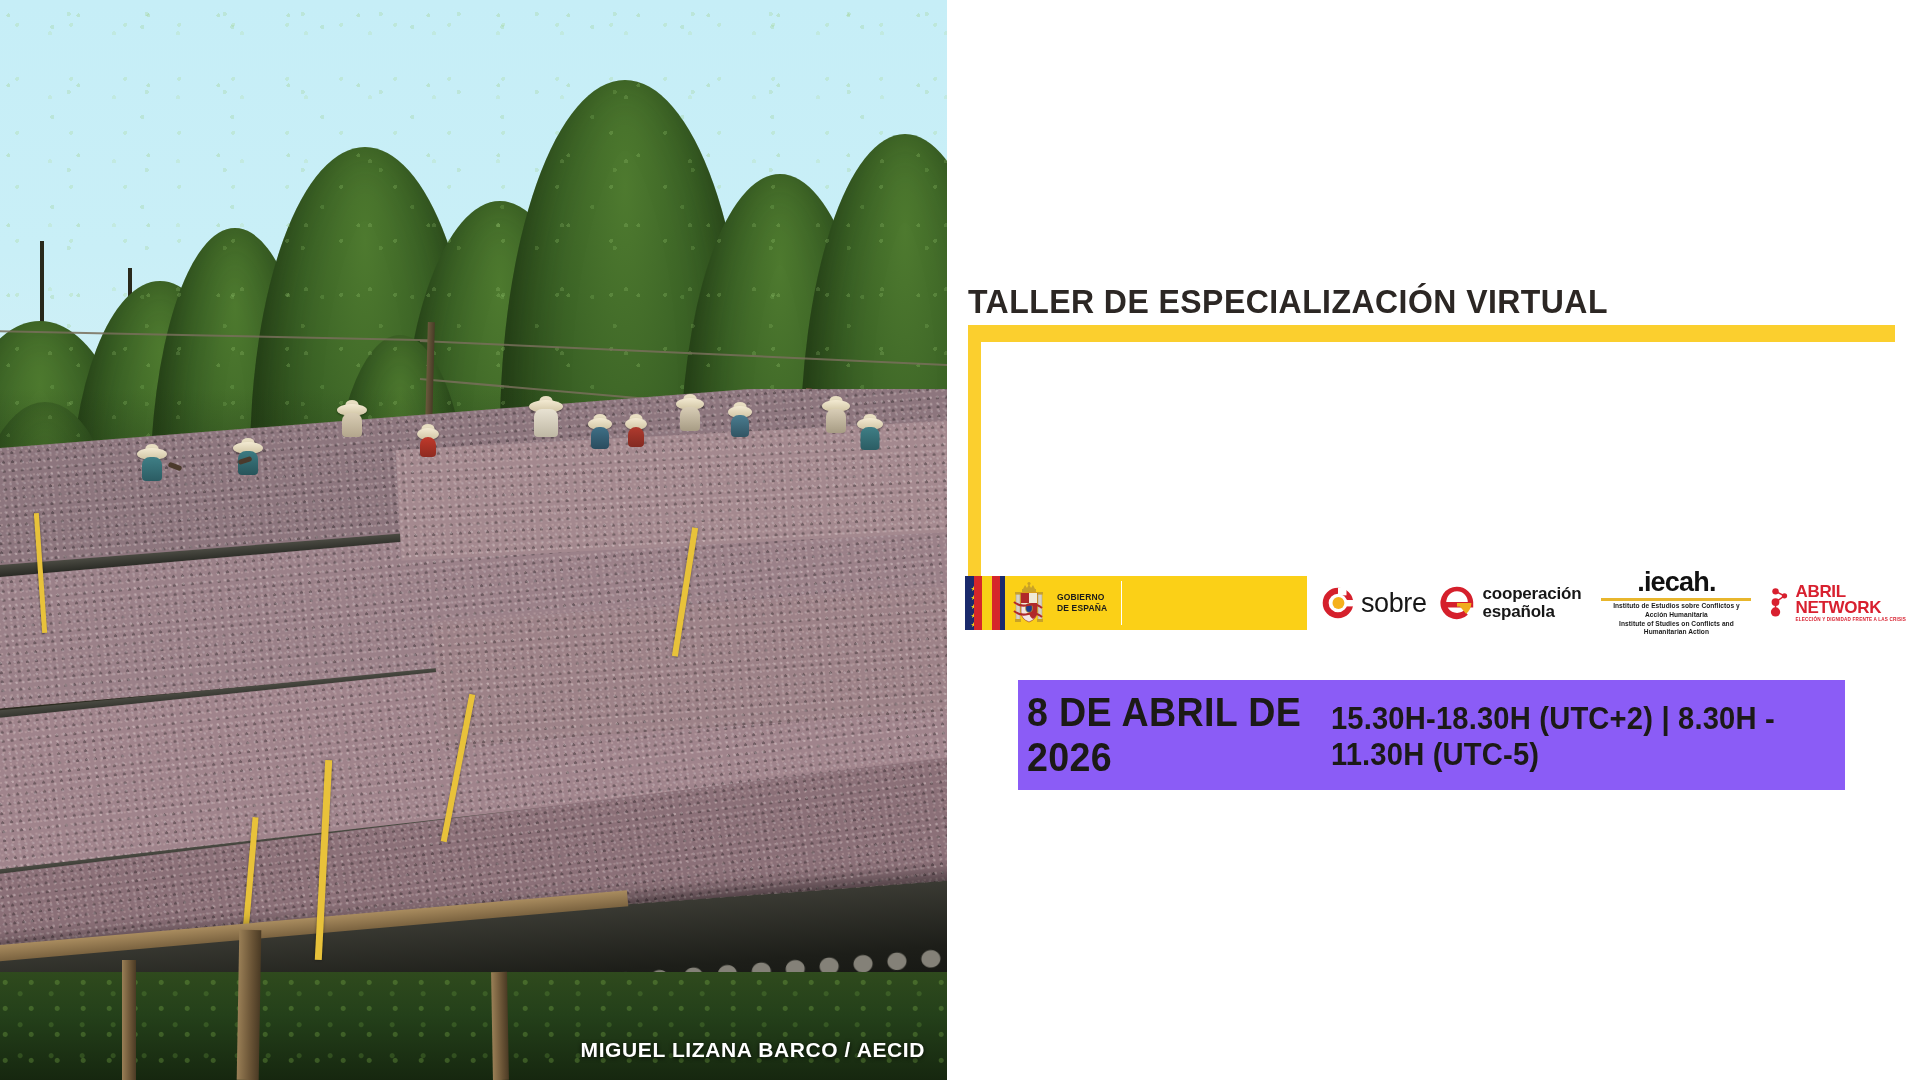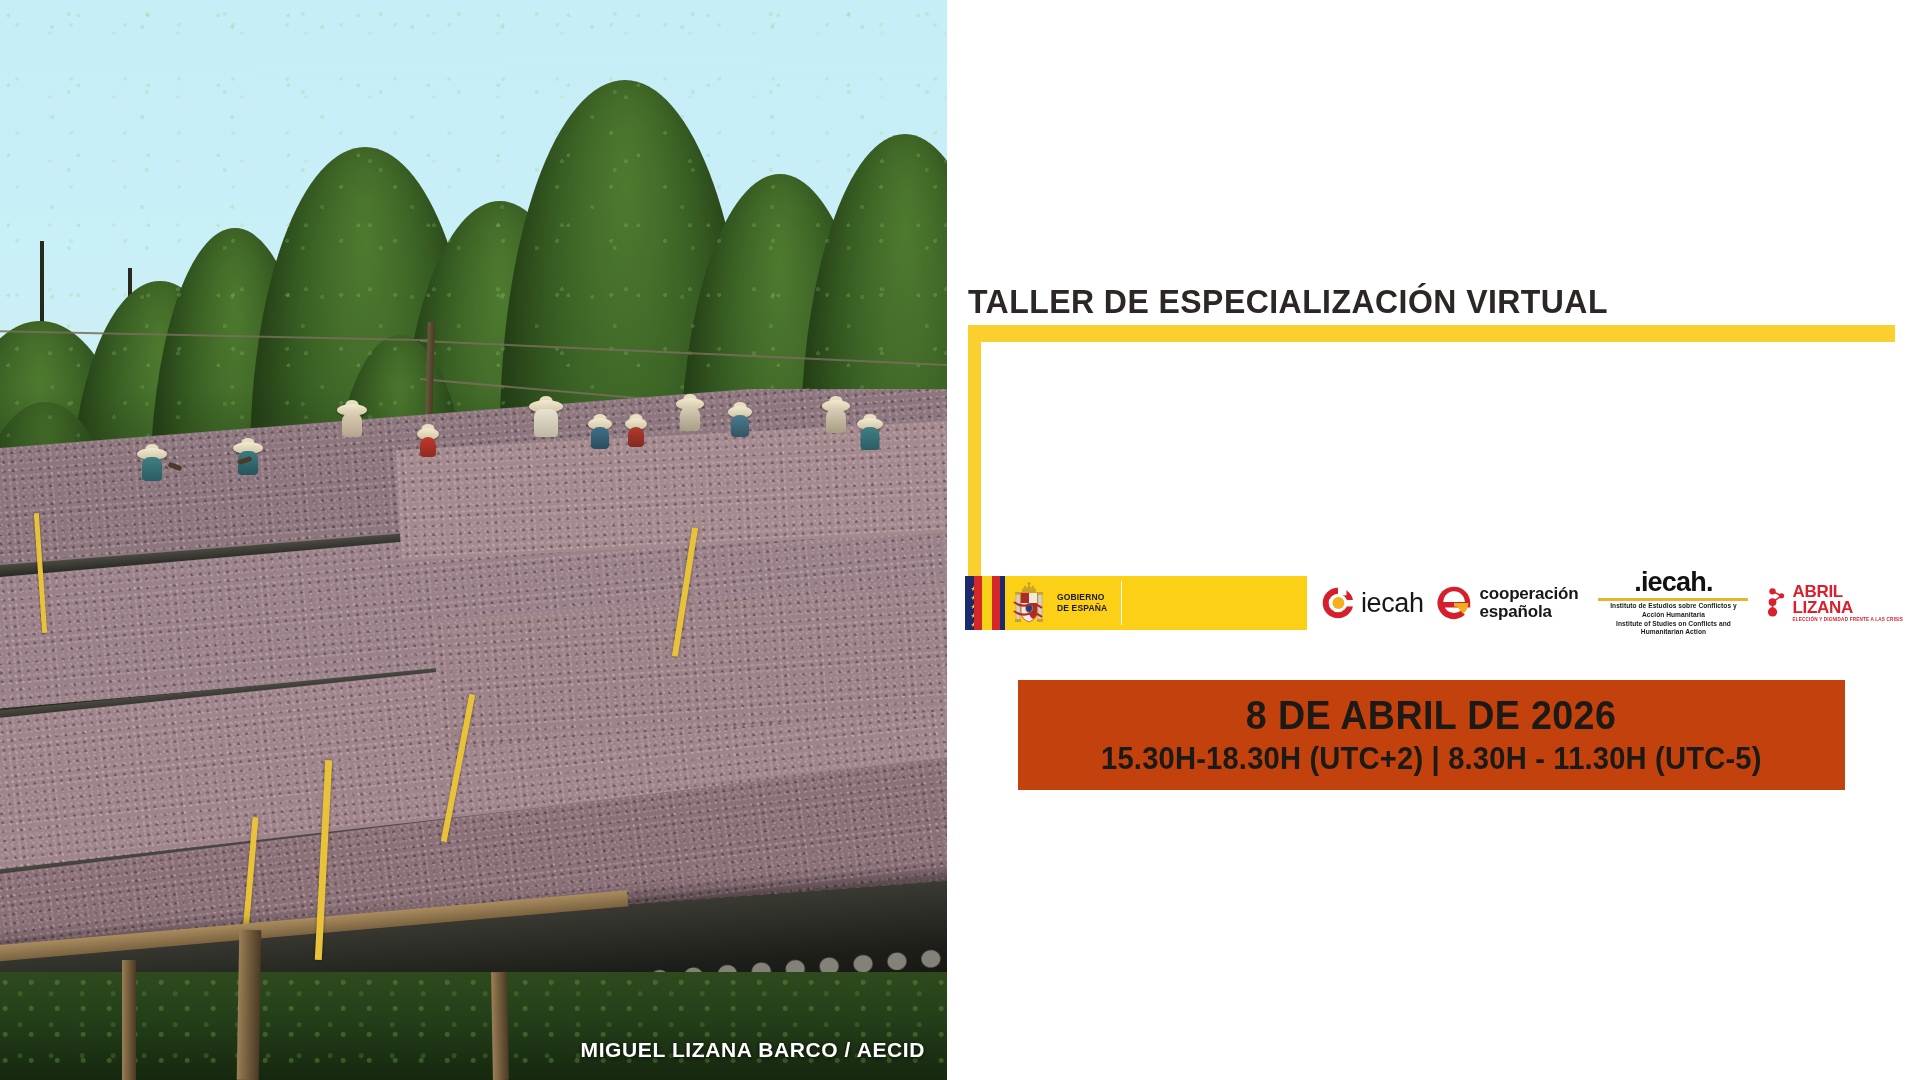--- a/index.html
+++ b/index.html
@@ -226,21 +226,21 @@
   .calpmark { width:22px; height:34px; }
   .calpwrap {}
   .calpword1, .calpword2 {
     font-size:17px; font-weight:bold; color:#d8202f; line-height:.96; letter-spacing:-.3px;
   }
   .calpsub { font-size:4.6px; font-weight:bold; color:#d8202f; letter-spacing:.2px; margin-top:1px; }
 
   
   .dateblock {
     position:absolute; left:71px; top:680px; width:827px; height:110px;
-    background:#c2410c; display:flex; flex-direction:column;
+    background:#8b5cf6; display:flex; flex-direction:row;
     align-items:center; justify-content:center;
   }
   .dateline1 {
     font-size:40px; font-weight:bold; color:#1c1a17; letter-spacing:.4px;
     font-stretch:condensed; transform:scaleX(.94);
   }
   .dateline2 {
     font-size:31px; font-weight:bold; color:#1c1a17; letter-spacing:.2px;
     margin-top:3px; font-stretch:condensed; transform:scaleX(.94);
   }
@@ -433,21 +433,21 @@
       </div>
 
       <div class="aecidlogo">
         <svg class="aecidmark" viewBox="0 0 40 40">
           <path d="M20 2 a18 18 0 1 0 0 36 a18 18 0 0 0 0 -36 z
                    M20 9 a11 11 0 1 1 0 22 a11 11 0 0 1 0 -22 z" fill="#d5202c"></path>
           <rect x="20" y="16.5" width="22" height="7.5" fill="#fff"></rect>
           <path d="M20 2 h10 v9 h-10z" fill="#fff"></path>
           <circle cx="20.5" cy="20" r="7" fill="#f5b01c"></circle>
         </svg>
-        <div class="aecidword">iecah</div>
+        <div class="aecidword">sobre</div>
       </div>
 
       <div class="coopelogo">
         <svg class="coopemark" viewBox="0 0 40 40">
           <path d="M20 2 a18 18 0 1 0 12 31 l-4 -5 a12 12 0 1 1 -8 -21 a12 12 0 0 1 12 12 h-24 v6 h30 v-6 a18 18 0 0 0 -18 -17z" fill="#d5202c"></path>
           <path d="M20 20 L36 20 A16 16 0 0 1 30 32 Z" fill="#f0ad1e"></path>
           <path d="M20 20 h14 v4 h-14z" fill="#f0ad1e"></path>
         </svg>
         <div class="coopeword">
           <div>cooperación</div>
@@ -467,21 +467,21 @@
       <div class="calplogo">
         <svg class="calpmark" viewBox="0 0 24 38">
           <circle cx="7" cy="6" r="3.6" fill="#d8202f"></circle>
           <circle cx="17" cy="11" r="3.0" fill="#d8202f"></circle>
           <circle cx="7" cy="18" r="4.4" fill="#d8202f"></circle>
           <circle cx="7" cy="29" r="5.2" fill="#d8202f"></circle>
           <path d="M7 6 L17 11 M17 11 L7 18 M7 18 L7 29" stroke="#d8202f" stroke-width="1.6" fill="none"></path>
         </svg>
         <div class="calpwrap">
           <div class="calpword1">ABRIL</div>
-          <div class="calpword2">LIZANA</div>
+          <div class="calpword2">NETWORK</div>
           <div class="calpsub">ELECCIÓN Y DIGNIDAD FRENTE A LAS CRISIS</div>
         </div>
       </div>
 
     </div>
 
     <div class="dateblock">
       <div class="dateline1">8 DE ABRIL DE 2026</div>
       <div class="dateline2">15.30H-18.30H (UTC+2) | 8.30H - 11.30H (UTC-5)</div>
     </div>

